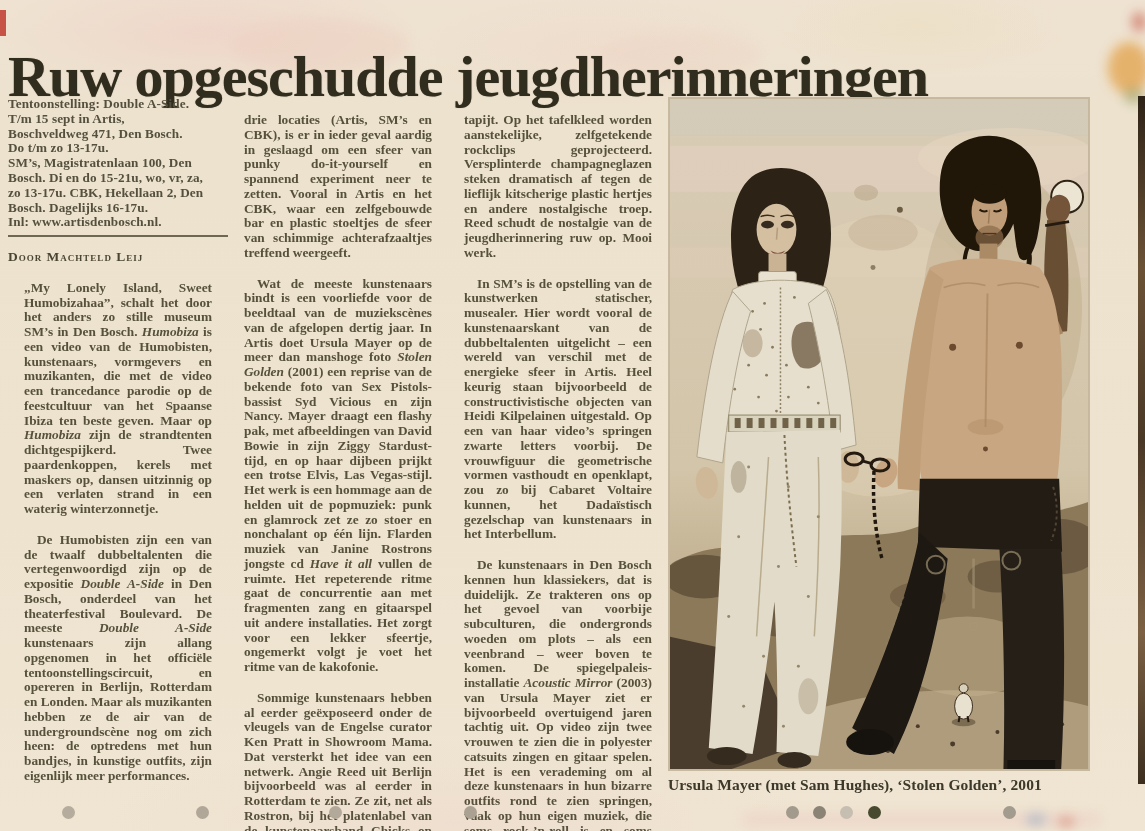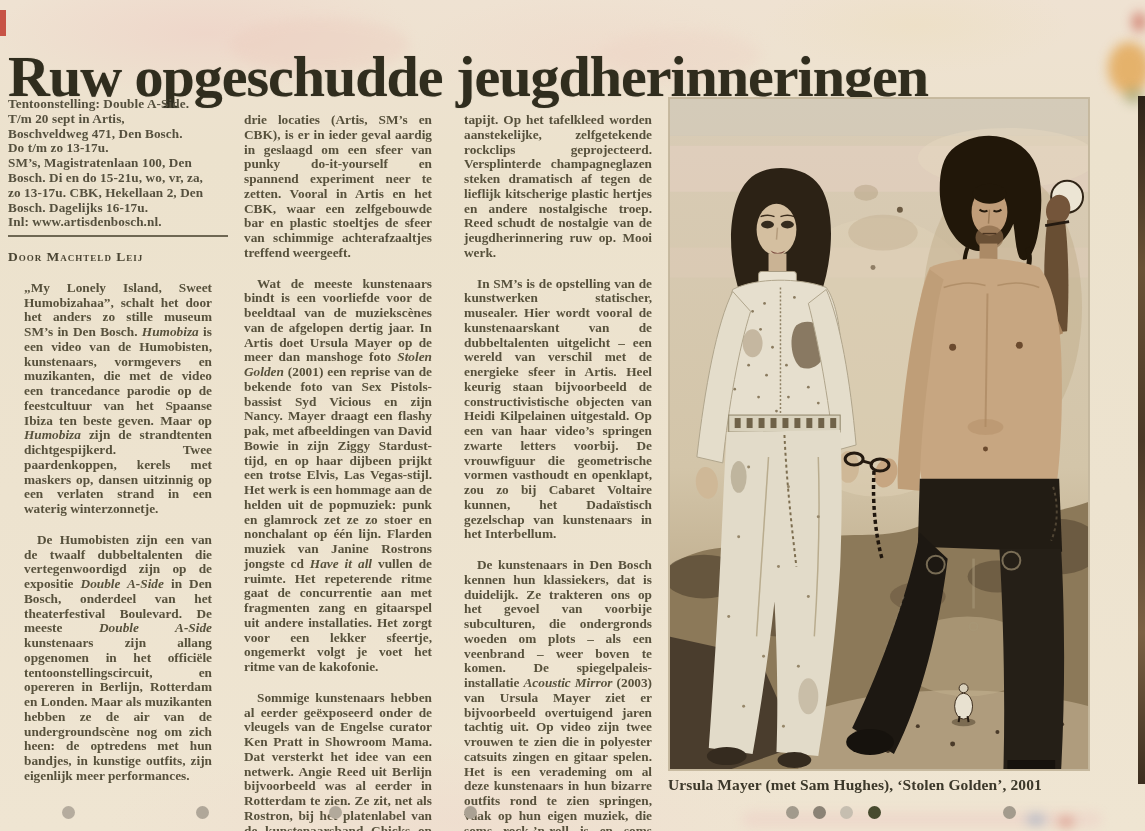--- a/index.html
+++ b/index.html
@@ -48,21 +48,21 @@
   <div class="corner-red"></div>
   <div class="edge-strip"></div>
 
   <h1 class="headline">Ruw opgeschudde jeugdherinneringen</h1>
 
   <div class="content">
 
     <div class="col">
       <div class="infobox">
           <div>Tentoonstelling: Double A-Side.</div>
-          <div>T/m 20 sept in Artis,</div>
+          <div>T/m 15 sept in Artis,</div>
           <div>Boschveldweg 471, Den Bosch.</div>
           <div>Do t/m zo 13-17u.</div>
           <div>SM’s, Magistratenlaan 100, Den</div>
           <div>Bosch. Di en do 15-21u, wo, vr, za,</div>
           <div>zo 13-17u. CBK, Hekellaan 2, Den</div>
           <div>Bosch. Dagelijks 16-17u.</div>
           <div>Inl: www.artisdenbosch.nl.</div>
         </div>
       <hr class="infobox-rule">
       <div class="byline">Door Machteld Leij</div>

